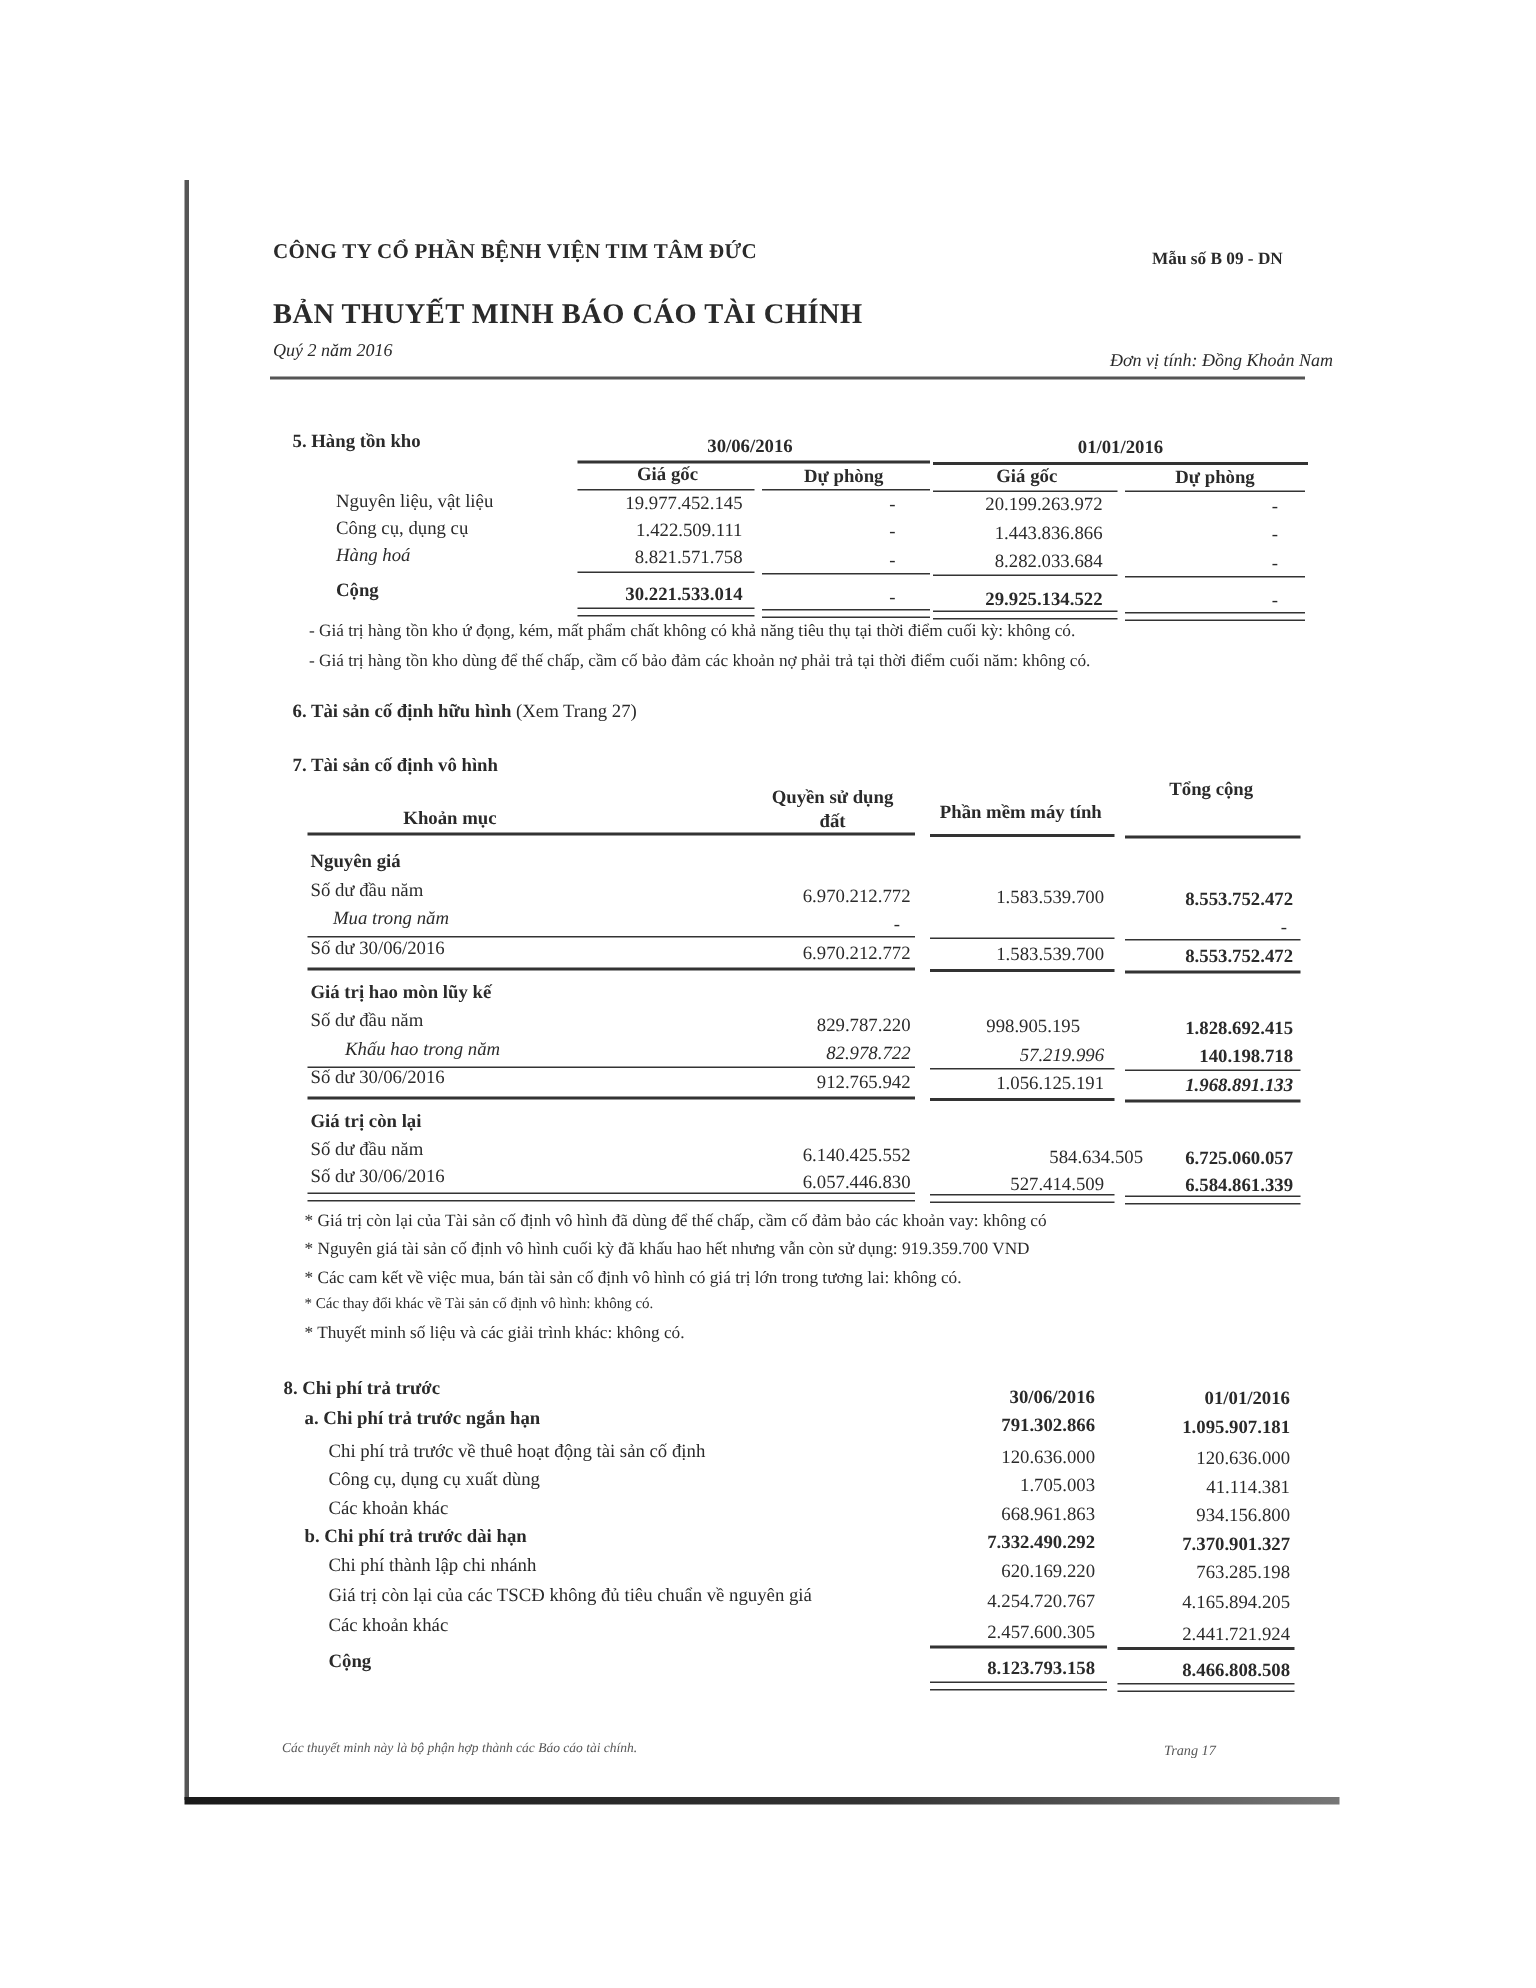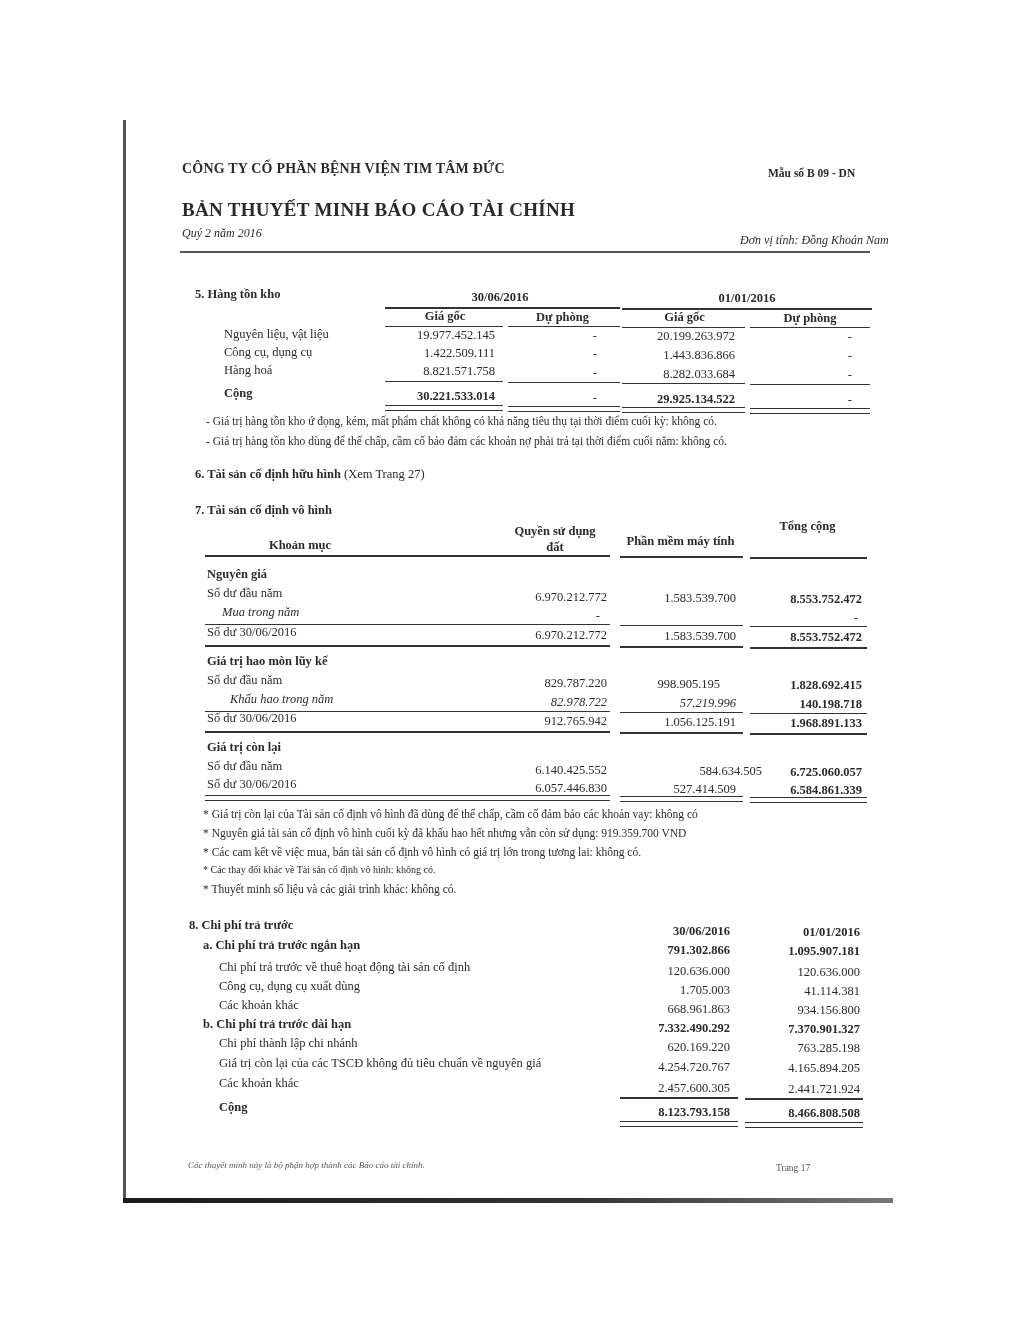--- a/index.html
+++ b/index.html
@@ -19,21 +19,21 @@
   .t { font-size: 12.5px; white-space: nowrap; }
   .b { font-weight: bold; }
   .i { font-style: italic; }
   .r { text-align: right; }
   .c { text-align: center; }
   .line { position: absolute; height: 1px; background: #333; }
   .line2 { position: absolute; height: 1px; background: #333; }
   .dbl { position: absolute; height: 4px; border-top: 1px solid #333; border-bottom: 1px solid #333; }
 
   .footer-note { left: 188px; top: 1160px; font-size: 9px; font-style: italic; color: #555; }
-  .page-no { left: 776px; top: 1163px; font-size: 9.5px; color: #555; text-align: center; }
+  .page-no { left: 776px; top: 1163px; font-size: 9.5px; font-style: italic; color: #555; text-align: center; }
 </style>
 </head>
 <body>
 
 <div class="scan-left"></div>
 <div class="scan-bottom"></div>
 
 <div class="abs company">CÔNG TY CỔ PHẦN BỆNH VIỆN TIM TÂM ĐỨC</div>
 <div class="abs form-no">Mẫu số B 09 - DN</div>
 <div class="abs doc-title">BẢN THUYẾT MINH BÁO CÁO TÀI CHÍNH</div>
@@ -63,21 +63,21 @@
   <div class="abs t r" style="left:750px;top:330px;width:102px;">-</div>
 </div>
 <div>
   <div class="abs t" style="left:224px;top:345px;">Công cụ, dụng cụ</div>
   <div class="abs t r" style="left:385px;top:346px;width:110px;">1.422.509.111</div>
   <div class="abs t r" style="left:505px;top:347px;width:92px;">-</div>
   <div class="abs t r" style="left:622px;top:348px;width:113px;">1.443.836.866</div>
   <div class="abs t r" style="left:750px;top:349px;width:102px;">-</div>
 </div>
 <div>
-  <div class="abs t" style="left:224px;top:363px;">Hàng hoá</div>
+  <div class="abs t" style="left:224px;top:363px;font-style:italic;">Hàng hoá</div>
   <div class="abs t r" style="left:385px;top:364px;width:110px;">8.821.571.758</div>
   <div class="abs t r" style="left:505px;top:366px;width:92px;">-</div>
   <div class="abs t r" style="left:622px;top:367px;width:113px;">8.282.033.684</div>
   <div class="abs t r" style="left:750px;top:368px;width:102px;">-</div>
 </div>
 <div class="line" style="left:385px;top:381px;width:118px;"></div>
 <div class="line" style="left:508px;top:382px;width:112px;"></div>
 <div class="line" style="left:622px;top:383px;width:123px;"></div>
 <div class="line" style="left:750px;top:384px;width:120px;"></div>
 <div>
@@ -148,21 +148,21 @@
   <div class="abs t i r" style="left:620px;top:696px;width:116px;text-align:right;">57.219.996</div>
   <div class="abs t b r" style="left:750px;top:697px;width:112px;">140.198.718</div>
 </div>
 <div class="line" style="left:205px;top:711px;width:405px;"></div>
 <div class="line" style="left:620px;top:712px;width:123px;"></div>
 <div class="line" style="left:750px;top:713px;width:117px;"></div>
 <div>
   <div class="abs t" style="left:207px;top:711px;">Số dư 30/06/2016</div>
   <div class="abs t r" style="left:495px;top:714px;width:112px;">912.765.942</div>
   <div class="abs t r" style="left:620px;top:715px;width:116px;">1.056.125.191</div>
-  <div class="abs t b r" style="left:750px;top:716px;width:112px;">1.968.891.133</div>
+  <div class="abs t b r" style="left:750px;top:716px;width:112px;font-style:italic;">1.968.891.133</div>
 </div>
 <div class="line2" style="left:205px;top:731px;width:405px;height:2px;"></div>
 <div class="line2" style="left:620px;top:732px;width:123px;height:2px;"></div>
 <div class="line2" style="left:750px;top:733px;width:117px;height:2px;"></div>
 
 <div class="abs t b" style="left:207px;top:740px;">Giá trị còn lại</div>
 <div>
   <div class="abs t" style="left:207px;top:759px;">Số dư đầu năm</div>
   <div class="abs t r" style="left:495px;top:763px;width:112px;">6.140.425.552</div>
   <div class="abs t r" style="left:646px;top:764px;width:116px;">584.634.505</div>

